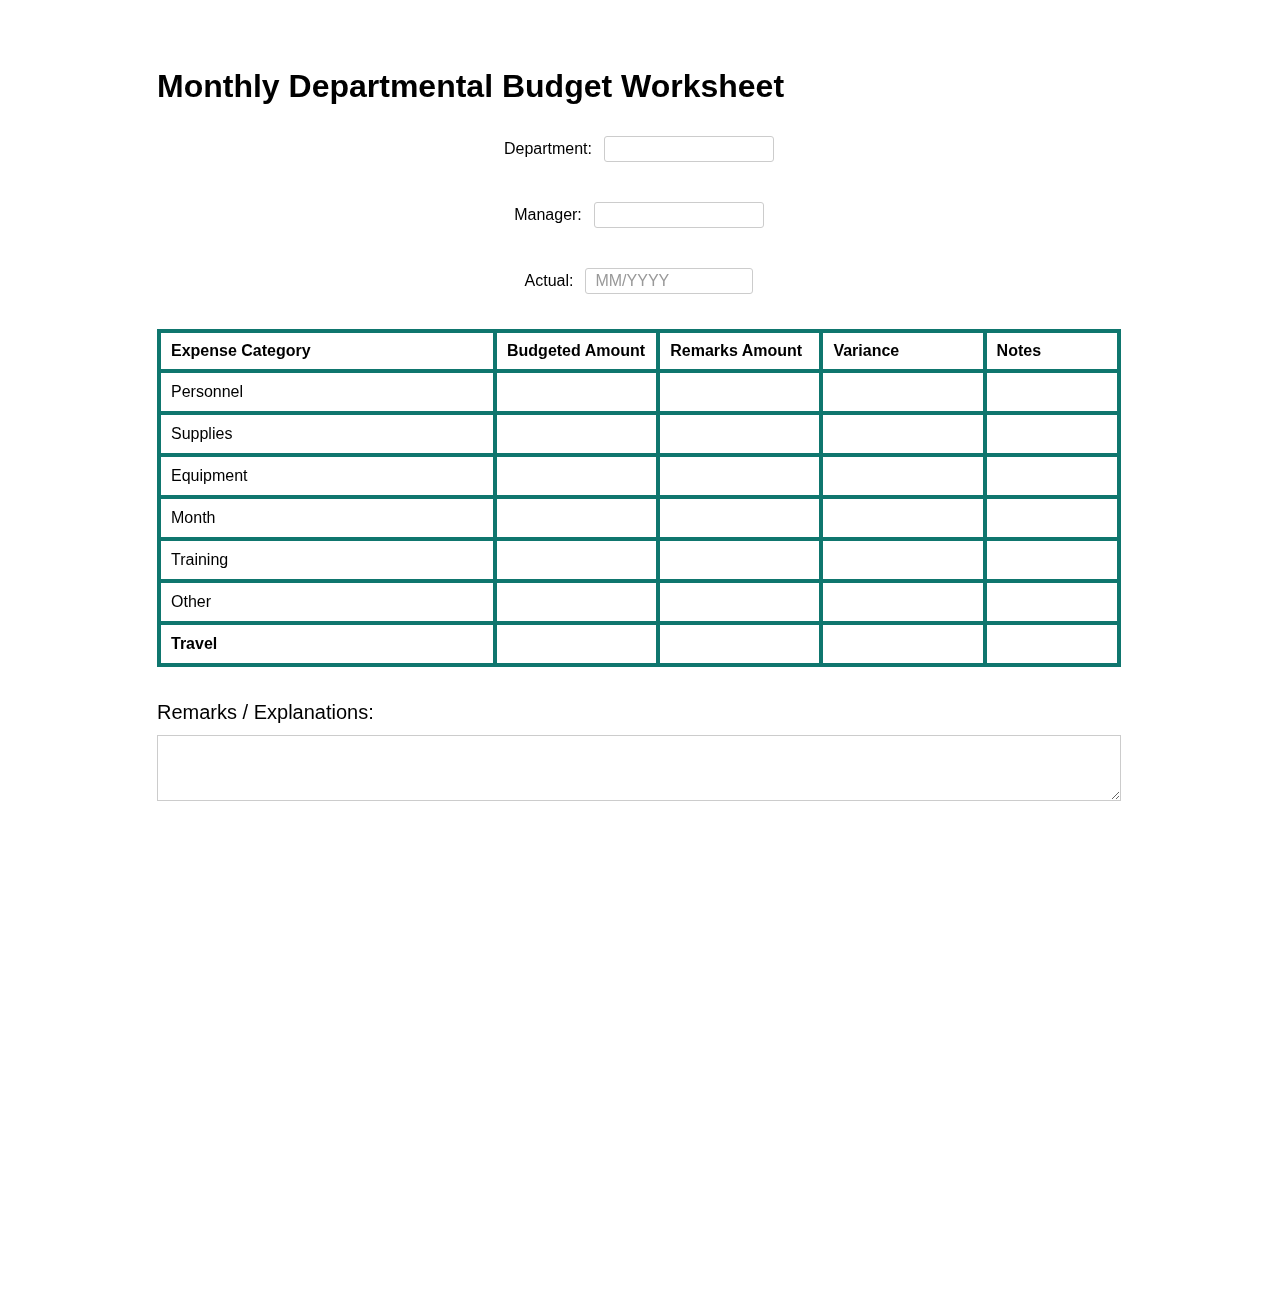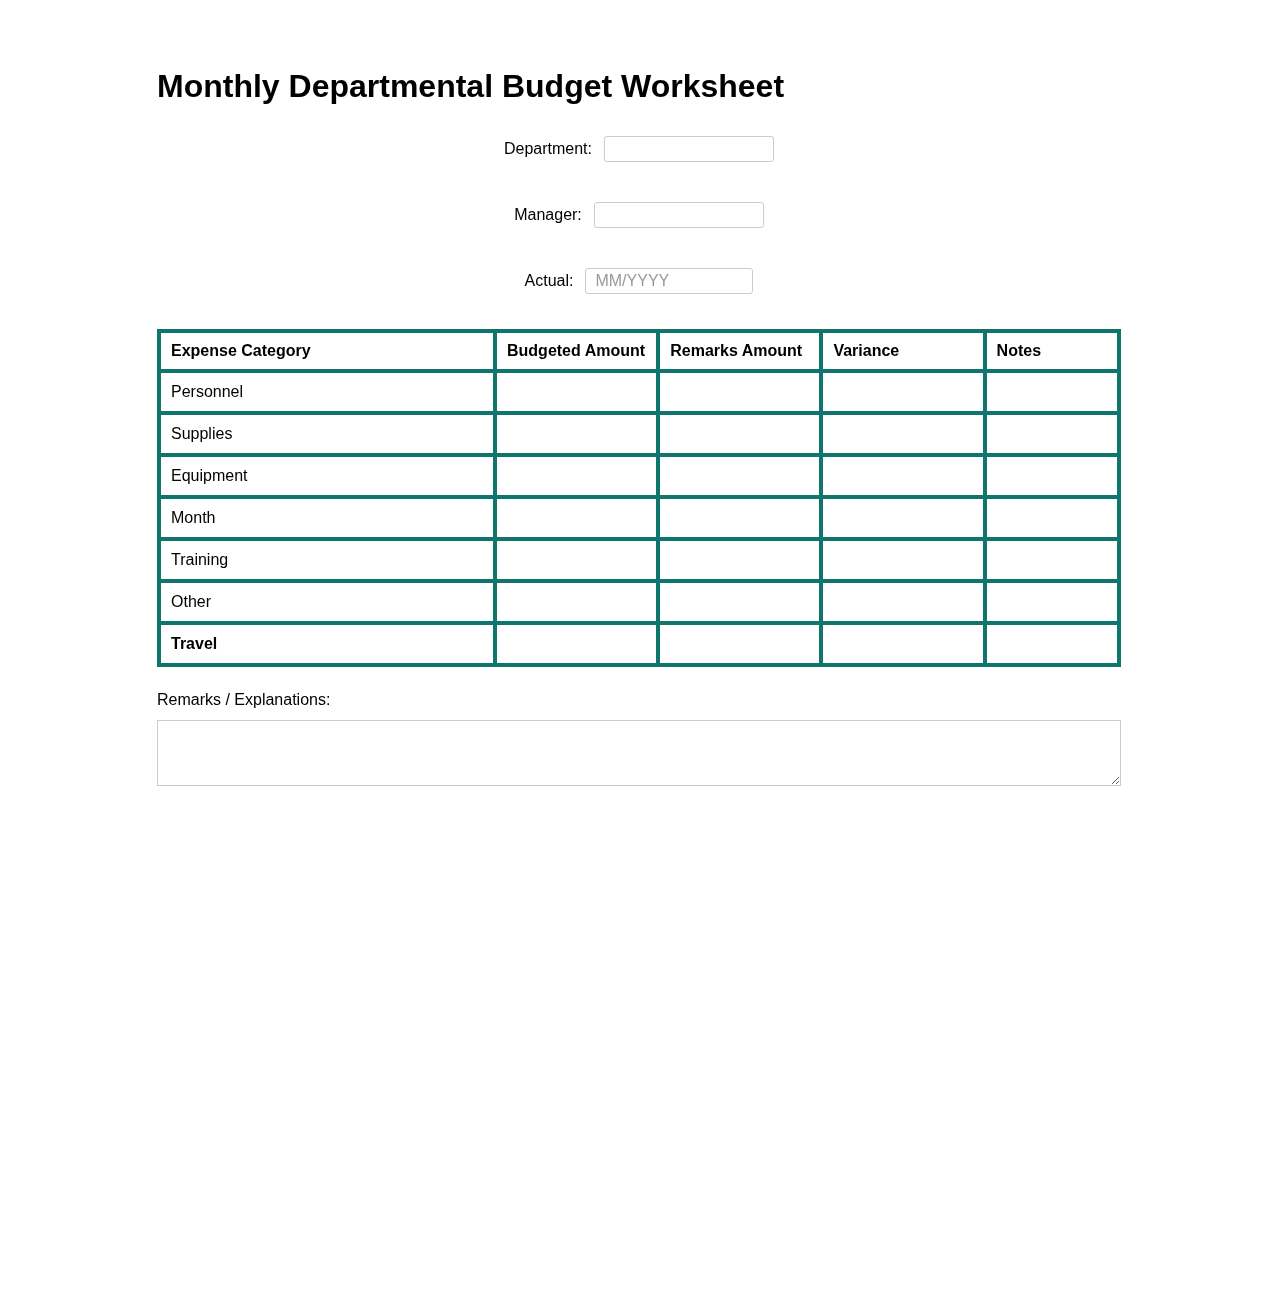--- a/index.html
+++ b/index.html
@@ -70,22 +70,22 @@
     padding: 10px 10px;
     height: 39px;
   }
   col.c-category { width: 35%; }
   col.c-budgeted { width: 17%; }
   col.c-actual   { width: 17%; }
   col.c-variance { width: 17%; }
   col.c-notes    { width: 14%; }
   tr.total-row td:first-child { font-weight: bold; }
   .remarks-label {
-    font-size: 16px;
-    margin-top: 24px;
+    font-size: 20px;
+    margin-top: 34px;
     margin-bottom: 11px;
   }
   textarea.remarks {
     width: 100%;
     height: 66px;
     border: 1px solid #ccc;
     border-radius: 0;
     padding: 6px 8px;
     font-size: 16px;
     font-family: "Liberation Sans", sans-serif;

